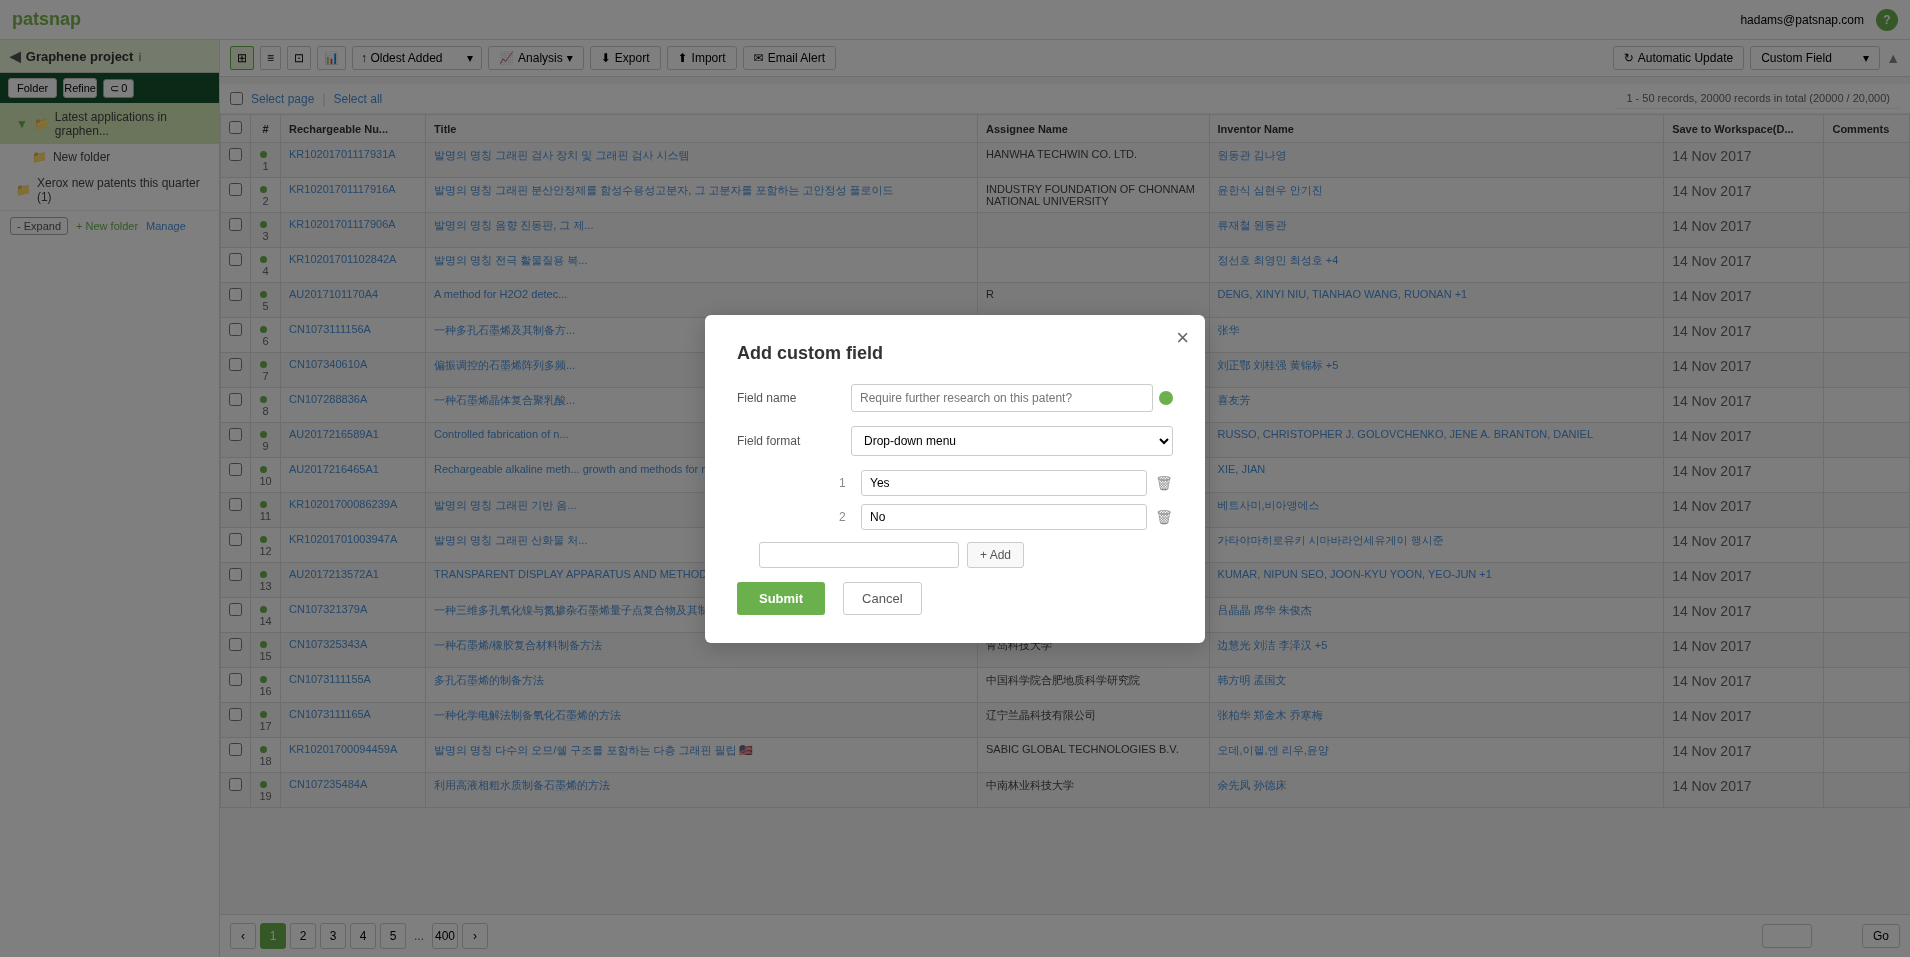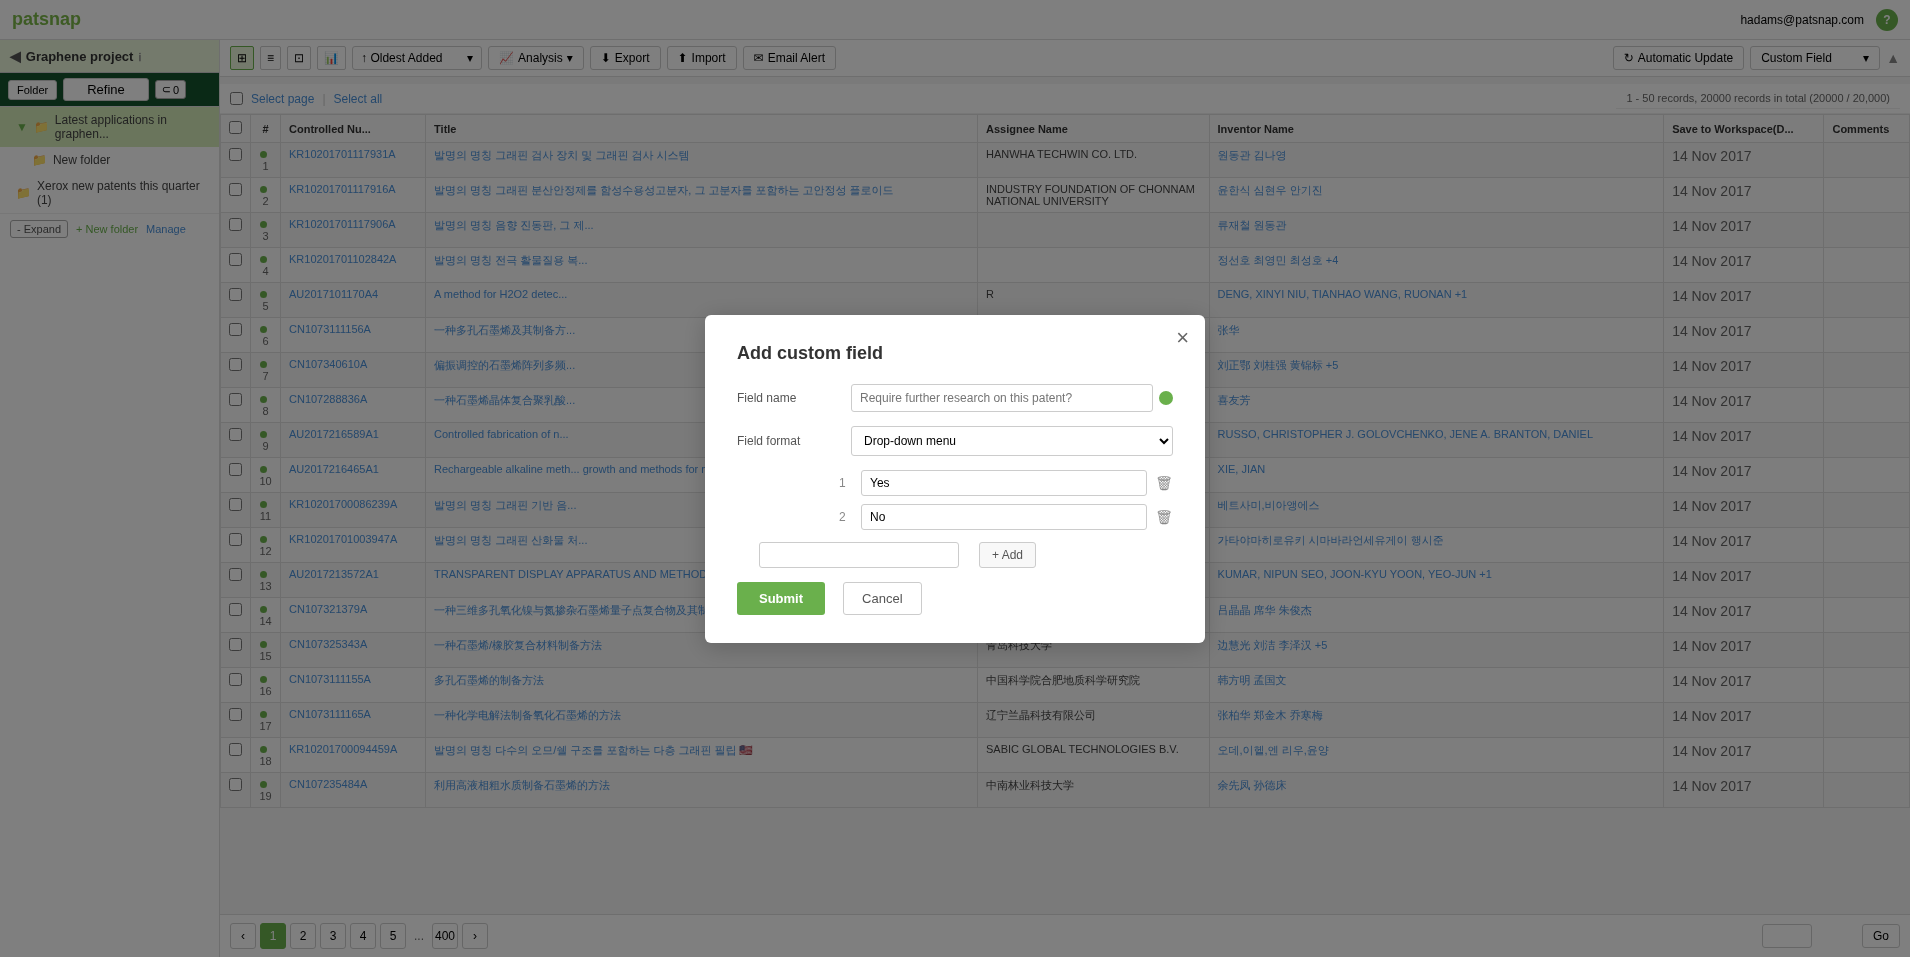--- a/index.html
+++ b/index.html
@@ -81,21 +81,21 @@
     .modal-label { font-size: 12px; color: #555; width: 90px; flex-shrink: 0; }
     .modal-input { flex: 1; border: 1px solid #ccc; border-radius: 3px; padding: 6px 8px; font-size: 12px; }
     .modal-input-wrap { flex: 1; display: flex; align-items: center; gap: 6px; }
     .loading-dot { width: 14px; height: 14px; border-radius: 50%; background: #6ab04c; flex-shrink: 0; }
     .modal-select { flex: 1; border: 1px solid #ccc; border-radius: 3px; padding: 6px 8px; font-size: 12px; background: #fff; cursor: pointer; }
     .options-list { margin-left: 102px; margin-bottom: 12px; }
     .option-row { display: flex; align-items: center; gap: 8px; margin-bottom: 8px; }
     .option-num { color: #888; width: 14px; font-size: 12px; }
     .option-input { flex: 1; border: 1px solid #ccc; border-radius: 3px; padding: 5px 8px; font-size: 12px; background: #fff; }
     .option-delete { background: none; border: none; cursor: pointer; color: #888; font-size: 14px; }
-    .add-option-row { display: flex; align-items: center; gap: 20px; margin-left: 22px; margin-bottom: 14px; }
+    .add-option-row { display: flex; align-items: center; gap: 8px; margin-left: 22px; margin-bottom: 14px; }
     .add-option-input { border: 1px solid #ccc; border-radius: 3px; padding: 5px 8px; font-size: 12px; width: 200px; }
     .add-option-btn { border: 1px solid #ccc; background: #f8f8f8; padding: 5px 12px; cursor: pointer; border-radius: 3px; font-size: 12px; display: flex; align-items: center; gap: 4px; color: #555; }
     .modal-actions { display: flex; justify-content: flex-start; gap: 18px; margin-top: 10px; }
     .submit-btn { background: #6ab04c; color: #fff; border: none; padding: 8px 22px; border-radius: 3px; cursor: pointer; font-size: 13px; font-weight: bold; }
     .cancel-btn { background: #fff; color: #555; border: 1px solid #ccc; padding: 8px 18px; border-radius: 3px; cursor: pointer; font-size: 13px; }
 
     .checkbox-col { width: 20px; text-align: center; }
     .select-all-row { display: flex; align-items: center; gap: 8px; }
   </style>
 </head>
@@ -116,21 +116,21 @@
   <div class="sidebar">
     <div class="sidebar-project">
       <div class="sidebar-project-title">
         <span style="color:#555; font-size:14px;">◀</span>
         <span>Graphene project</span>
         <span style="color:#888; font-size:11px;">ℹ</span>
       </div>
     </div>
     <div style="display:flex; align-items:center; gap:6px; padding:5px 8px; border-bottom:1px solid #ddd; background:#14532d;">
       <button class="toolbar-btn" style="font-size:11px; padding:3px 8px;">Folder</button>
-      <button class="toolbar-btn" style="font-size:13px; padding:3px 23px;">Refine</button>
+      <button class="toolbar-btn" style="font-size:11px; padding:3px 0;">Refine</button>
       <button class="share-btn">
         <span>⊂</span>
         <span>0</span>
       </button>
     </div>
     <div class="folder-item active">
       <span class="folder-icon">▼</span>
       <span style="color:#7ab648;">📁</span>
       <span>Latest applications in graphen...</span>
     </div>
@@ -201,21 +201,21 @@
       </div>
       <div class="records-info">1 - 50 records, 20000 records in total (20000 / 20,000)</div>
     </div>
 
     <div class="table-container">
       <table>
         <thead>
           <tr>
             <th class="checkbox-col"><input type="checkbox" style=""></th>
             <th class="num-col">#</th>
-            <th>Controlled Nu...</th>
+            <th>Rechargeable Nu...</th>
             <th>Title</th>
             <th>Assignee Name</th>
             <th>Inventor Name</th>
             <th>Save to Workspace(D...</th>
             <th>Comments</th>
           </tr>
         </thead>
         <tbody id="table-body">
         <tr>
       <td class="checkbox-col"><input type="checkbox" style=""></td>

